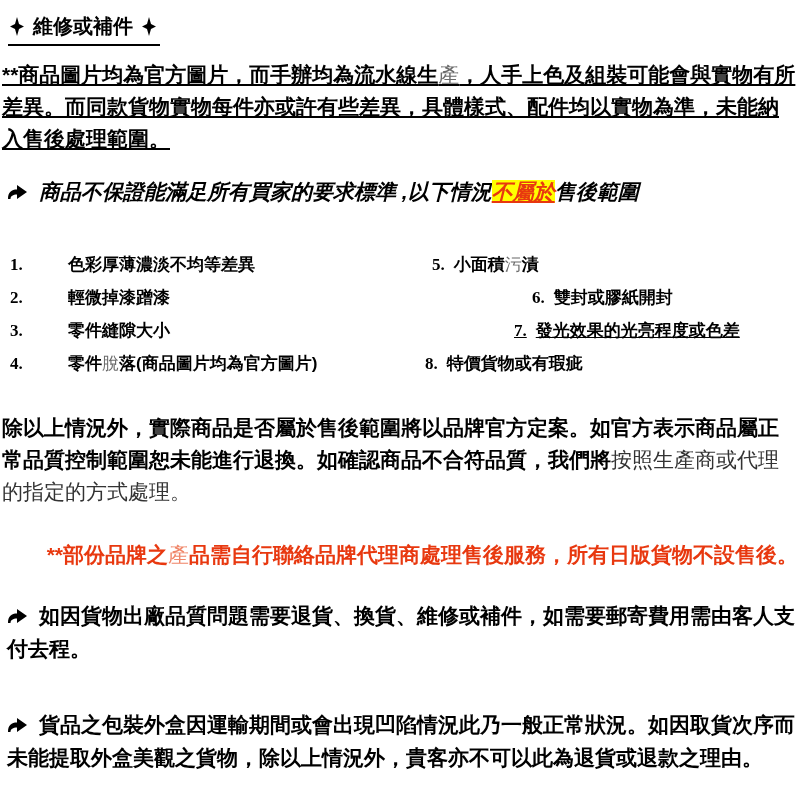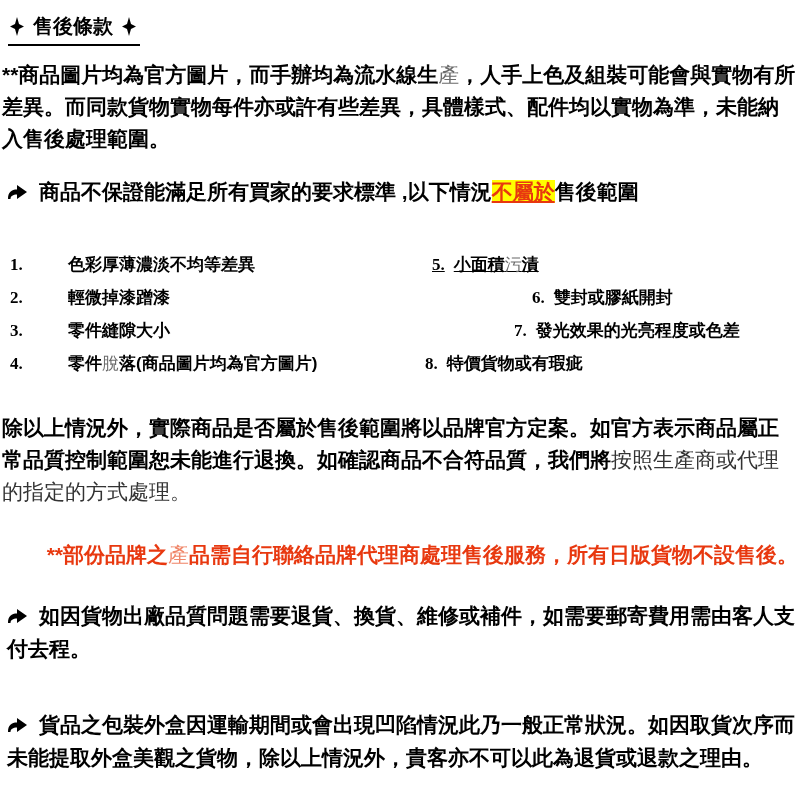--- a/index.html
+++ b/index.html
@@ -9,59 +9,59 @@
     font-family:"Liberation Sans","DejaVu Sans",sans-serif;
     font-weight:700;color:#000;
   }
   .title{
     display:inline-flex;align-items:center;gap:9px;
     margin:0 0 13px 6px;font-size:20px;font-weight:700;
     border-bottom:2px solid #000;padding:0 4px 4px 2px;
   }
   .star svg{display:block;}
   .para{font-size:21px;line-height:32px;margin:0;}
-  .mb-intro{margin-bottom:21px;}
-  .mb-guarantee{margin-bottom:39px;}
+  .mb-intro{margin-bottom:21px;text-decoration:underline;}
+  .mb-guarantee{margin-bottom:39px;font-style:italic;}
   .mb-list{margin-bottom:12px;}
   .mb-scope{margin-bottom:31px;}
   .mb-japan{margin-bottom:29px;text-align:right;}
   .mb-shipping{margin-bottom:44px;}
   .mb-packaging{margin-bottom:35px;}
   .mb-replacement{margin-bottom:44px;}
   .arrow-line{padding-left:5px;}
   .arrow{display:inline-block;vertical-align:-1px;margin-right:11px;}
   .arrow svg{display:inline-block;}
   
   .list{margin:0 0 12px 0;}
   .list-row{position:relative;height:33px;font-size:17px;line-height:33px;white-space:nowrap;}
   .num{font-family:"Liberation Serif","DejaVu Serif",serif;display:inline-block;width:66px;padding-left:8px;box-sizing:border-box;}
   .rcell{position:absolute;top:0;}
   .rnum{font-family:"Liberation Serif","DejaVu Serif",serif;margin-right:9px;}
-  .r0{left:430px;text-decoration:underline;} .r1{left:530px;} .r2{left:512px;} .r3{left:423px;}
+  .r0{left:430px;} .r1{left:530px;} .r2{left:512px;text-decoration:underline;} .r3{left:423px;}
   
   .seg-fb{color:#6b6b6b;font-weight:400;}
   .seg-mut{color:#333;font-weight:400;}
   .seg-red{color:var(--red,#e8380f);}
   .seg-redfb{color:#f0876a;font-weight:400;}
   .seg-redu{color:var(--red,#e8380f);text-decoration:underline;text-decoration-color:var(--red,#e8380f);}
   .seg-redufb{color:#f0876a;font-weight:400;text-decoration:underline;text-decoration-color:var(--red,#e8380f);}
   .seg-hl{color:var(--red,#e8380f);background:var(--highlight,#ffff00);text-decoration:underline;text-decoration-color:var(--red,#e8380f);}
 </style>
 </head>
 <body style="--red: #e8380f; --highlight: #ffff00; --link: #2a28d8;">
 
 
 
 <h1 class="title">
   <span class="star">
     <svg width="14" height="19" viewBox="0 0 14 19">
         <path d="M7 0 L9 7 L14 9.5 L9 12 L7 19 L5 12 L0 9.5 L5 7 Z" fill="#000"></path>
       </svg>
   </span>
-  <span>售後條款</span>
+  <span>維修或補件</span>
   <span class="star">
     <svg width="14" height="19" viewBox="0 0 14 19">
         <path d="M7 0 L9 7 L14 9.5 L9 12 L7 19 L5 12 L0 9.5 L5 7 Z" fill="#000"></path>
       </svg>
   </span>
 </h1>
 
 <p class="para mb-intro"><span>**商品圖片均為官方圖片，而手辦均為流水線生</span><span class="seg-fb">產</span><span>，人手上色及組裝可能會與實物有所差異。而同款貨物實物每件亦或許有些差異，具體樣式、配件均以實物為準，未能納入售後處理範圍。</span></p>
 
 <p class="para arrow-line mb-guarantee">

